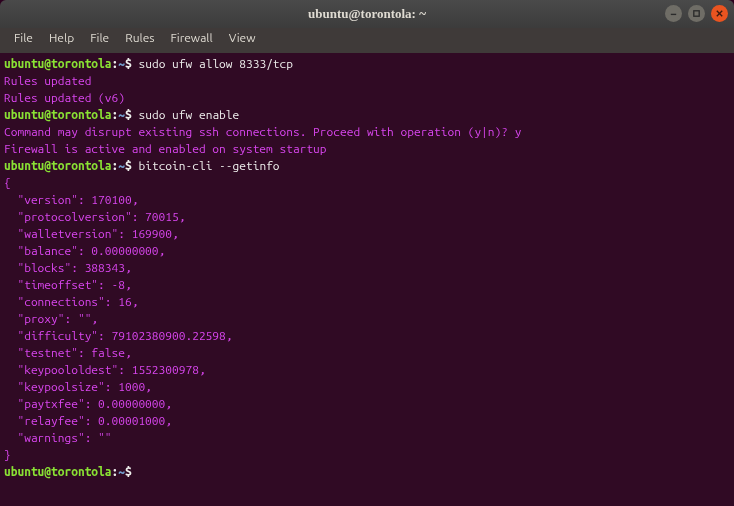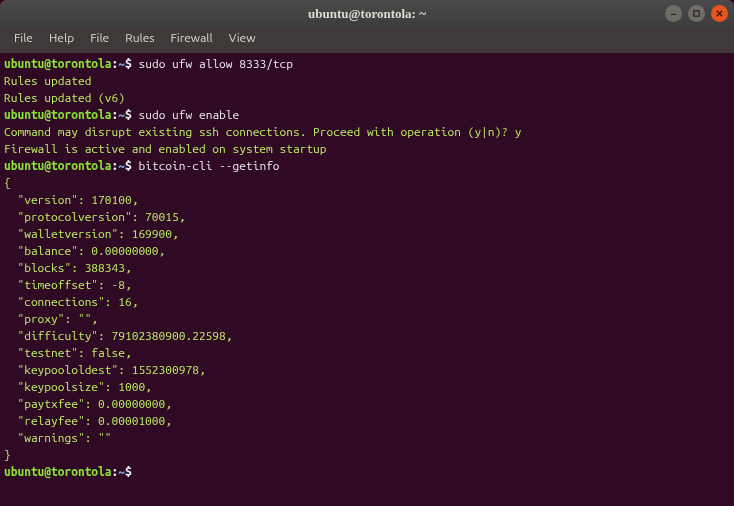--- a/index.html
+++ b/index.html
@@ -67,21 +67,21 @@
       line-height: 17px;
       color: #eeeeec;
       height: calc(506px - 28px - 25px);
       white-space: pre;
       font-family: "Ubuntu Mono", "DejaVu Sans Mono", monospace;
     }
     .prompt-user { color: #8ae234; font-weight: bold; }
     .prompt-sep { color: #eeeeec; font-weight: bold; }
     .prompt-path { color: #729fcf; font-weight: bold; }
     .cmd { color: #eeeeec; }
-    .out { color: #bef264; }
+    .out { color: #d946ef; }
     .line { display: block; }
   </style>
 </head>
 <body>
 
 <div class="titlebar">
   <span class="titlebar-title">ubuntu@torontola: ~</span>
   <div class="window-controls">
     <div class="wbtn wbtn-min">
       <svg viewBox="0 0 10 10">

